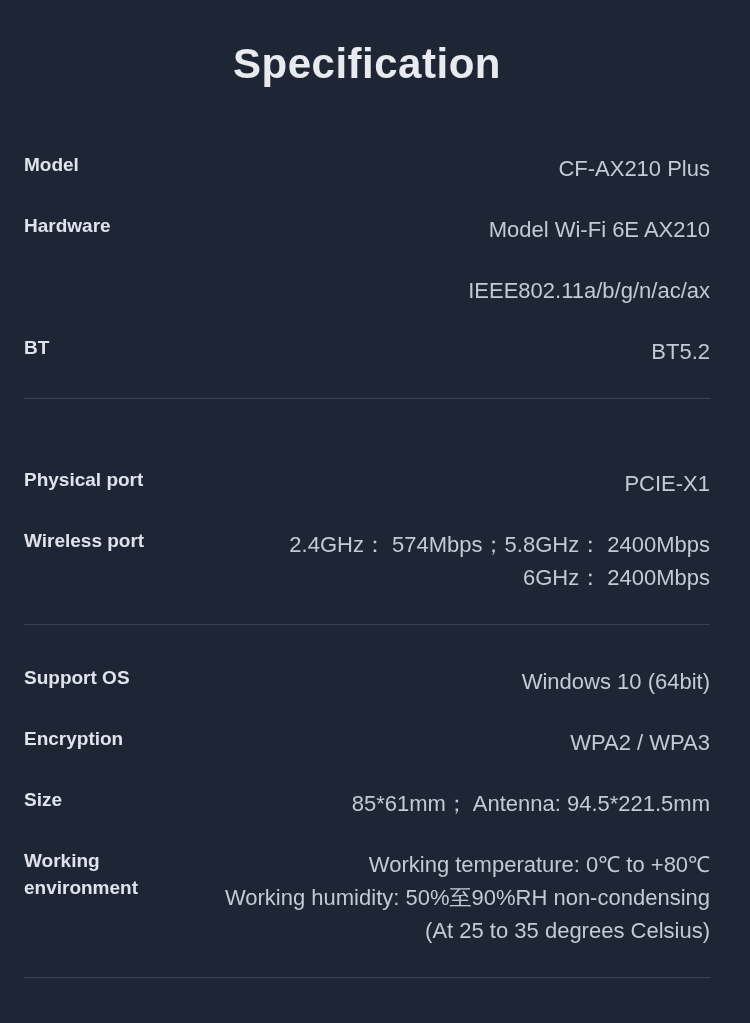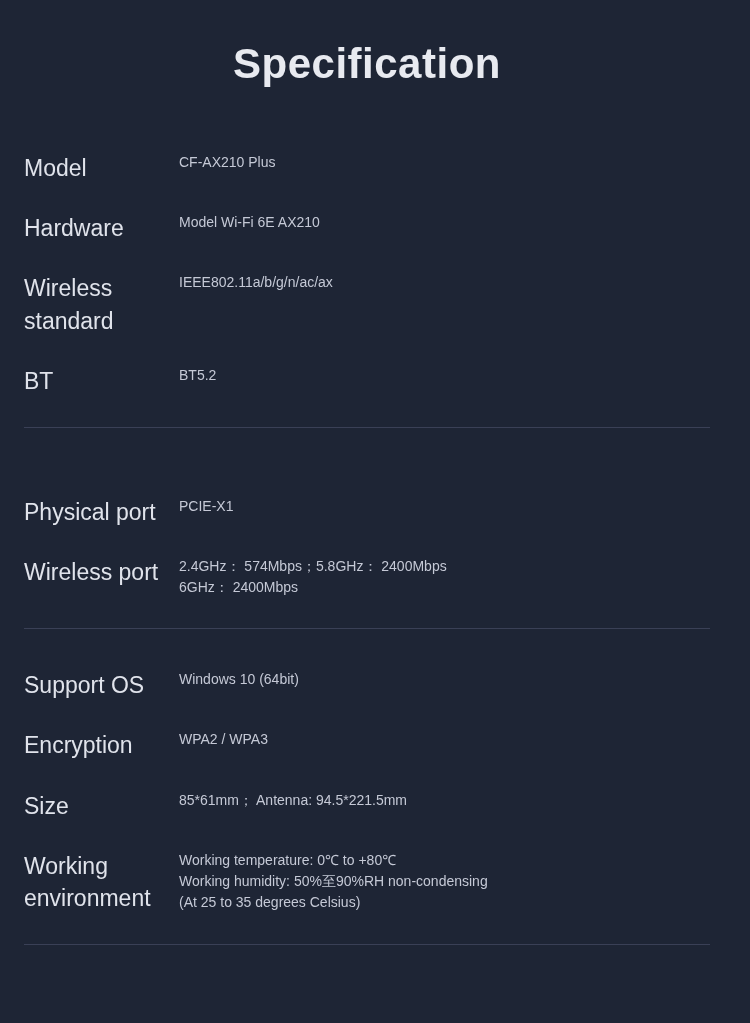--- a/index.html
+++ b/index.html
@@ -36,32 +36,33 @@
     }
 
     .spec-row {
       display: flex;
       align-items: flex-start;
       padding: 14px 0;
     }
 
     .spec-label {
       min-width: 155px;
-      font-size: 23px;
-      font-weight: 400;
+      font-size: 19px;
+      font-weight: 700;
       color: #e0e3eb;
       flex-shrink: 0;
       line-height: 1.4;
     }
 
     .spec-value {
-      font-size: 14px;
+      font-size: 22px;
       color: #c5c9d6;
       line-height: 1.5;
       flex: 1;
+      text-align: right;
     }
 
     .divider {
       border: none;
       border-top: 1px solid #3a4056;
       margin: 16px 0;
     }
 
     .section-gap {
       height: 10px;
@@ -76,21 +77,20 @@
   <div class="spec-section">
     <div class="spec-row">
       <span class="spec-label">Model</span>
       <span class="spec-value">CF-AX210 Plus</span>
     </div>
     <div class="spec-row">
       <span class="spec-label">Hardware</span>
       <span class="spec-value">Model  Wi-Fi 6E AX210</span>
     </div>
     <div class="spec-row">
-      <span class="spec-label">Wireless<br>standard</span>
       <span class="spec-value"> IEEE802.11a/b/g/n/ac/ax</span>
     </div>
     <div class="spec-row">
       <span class="spec-label">BT</span>
       <span class="spec-value"> BT5.2</span>
     </div>
   </div>
 
   <hr class="divider">
   <div class="section-gap"></div>

